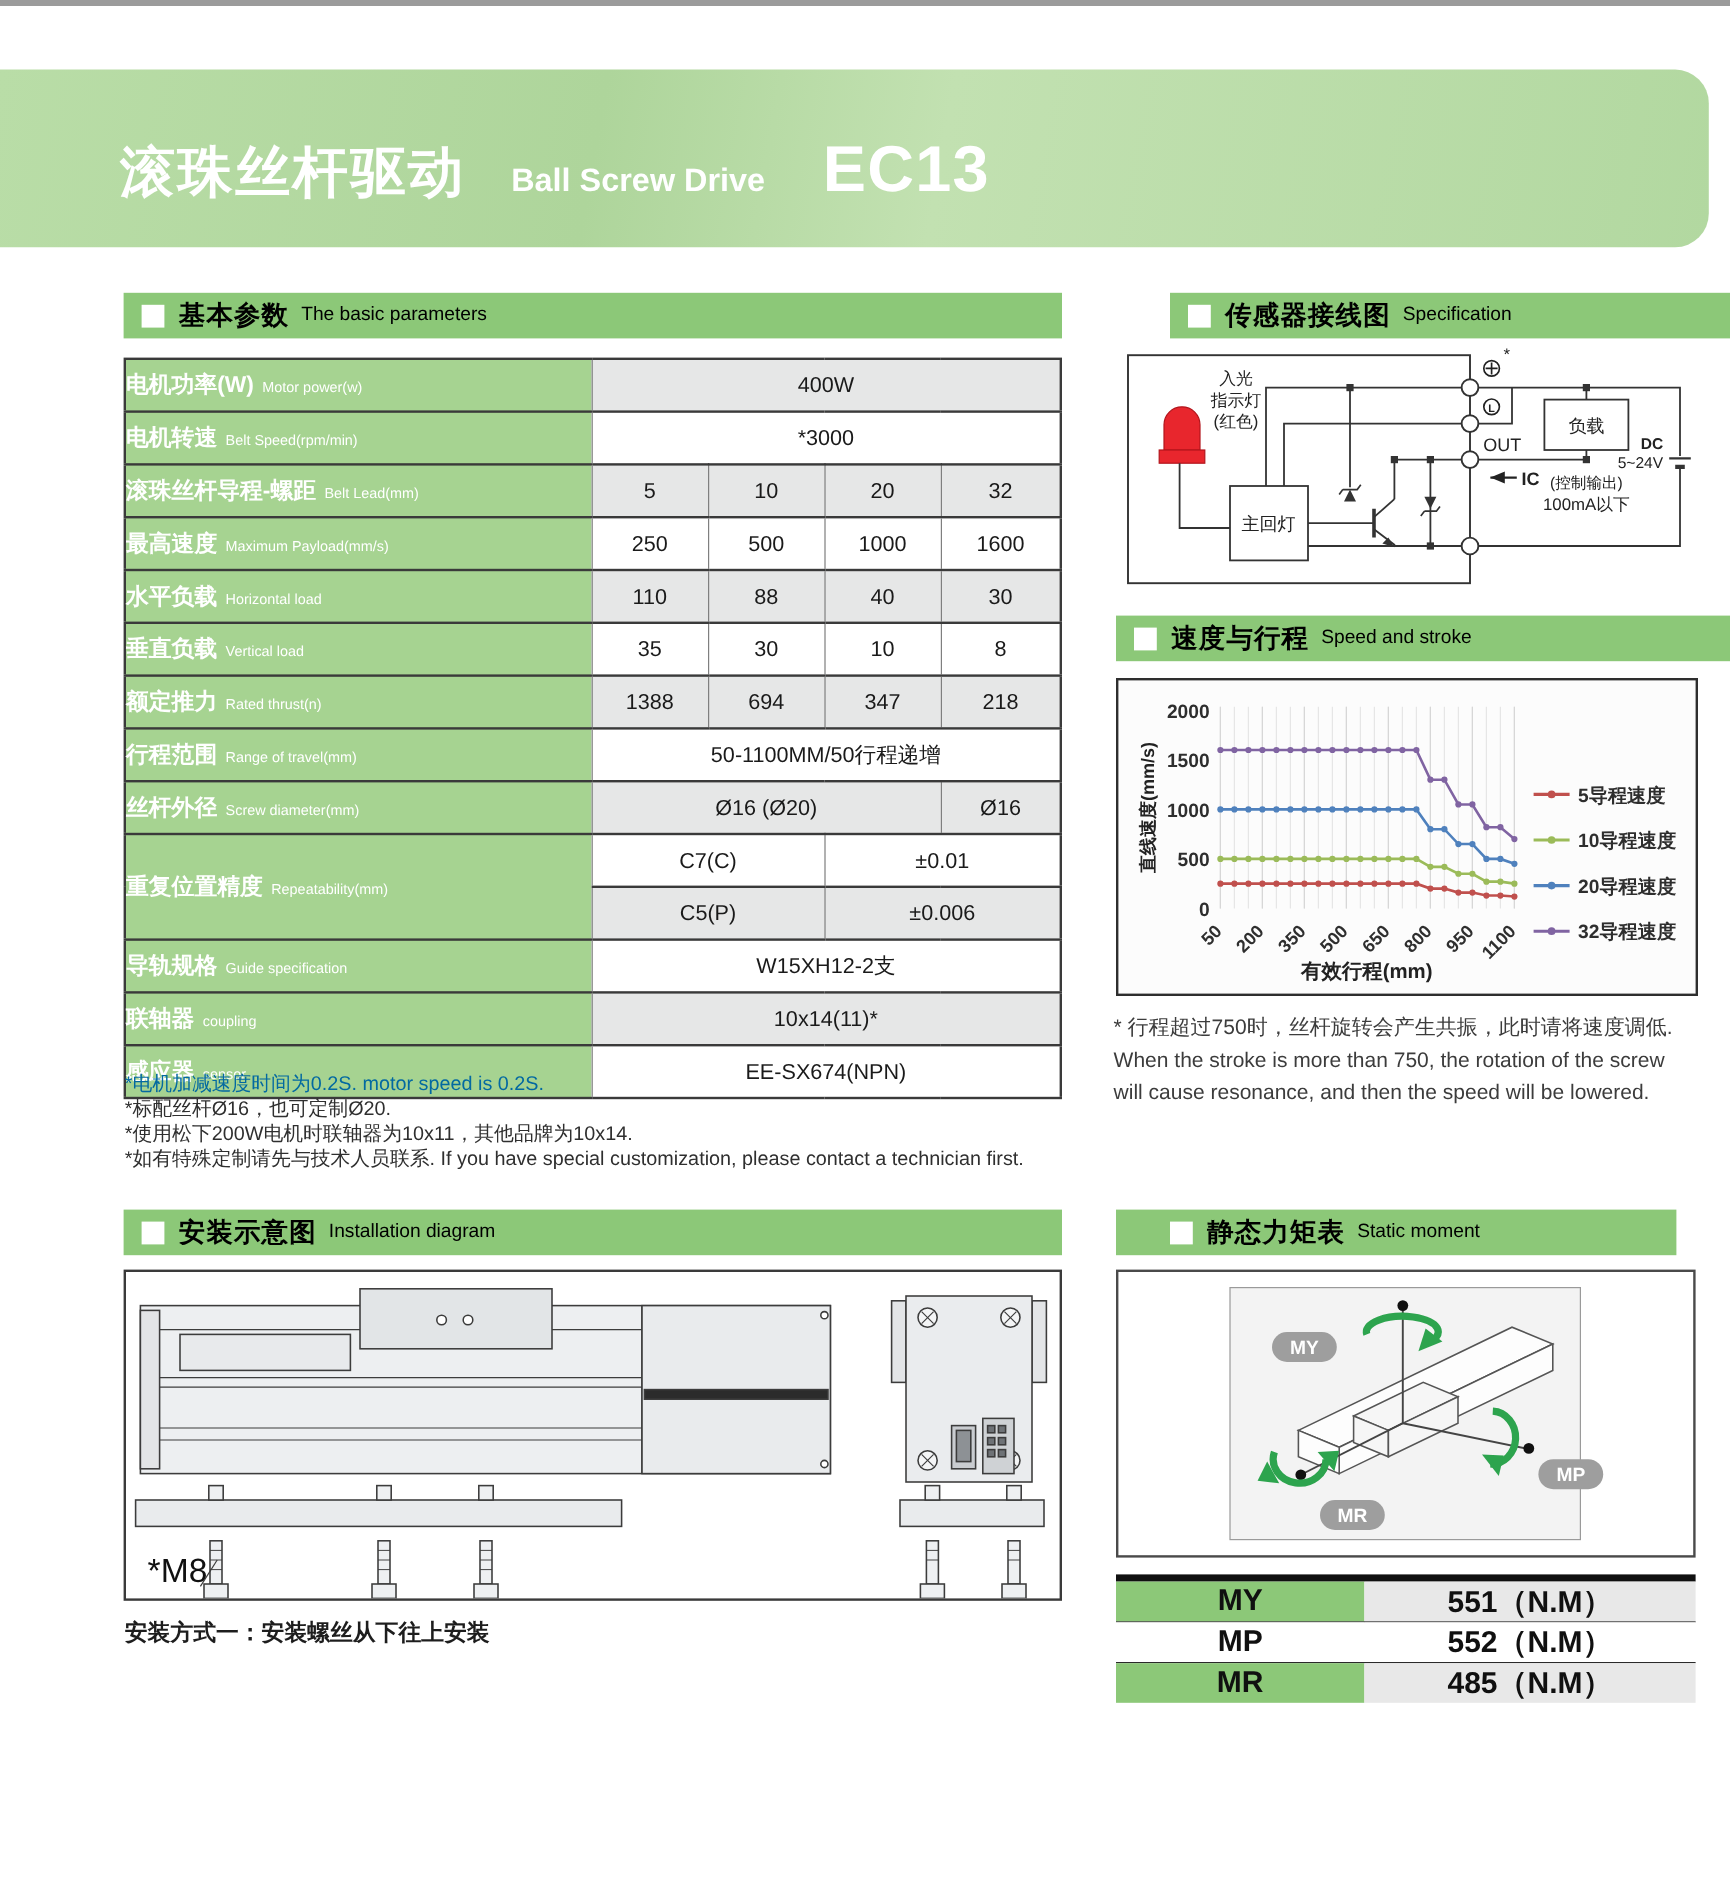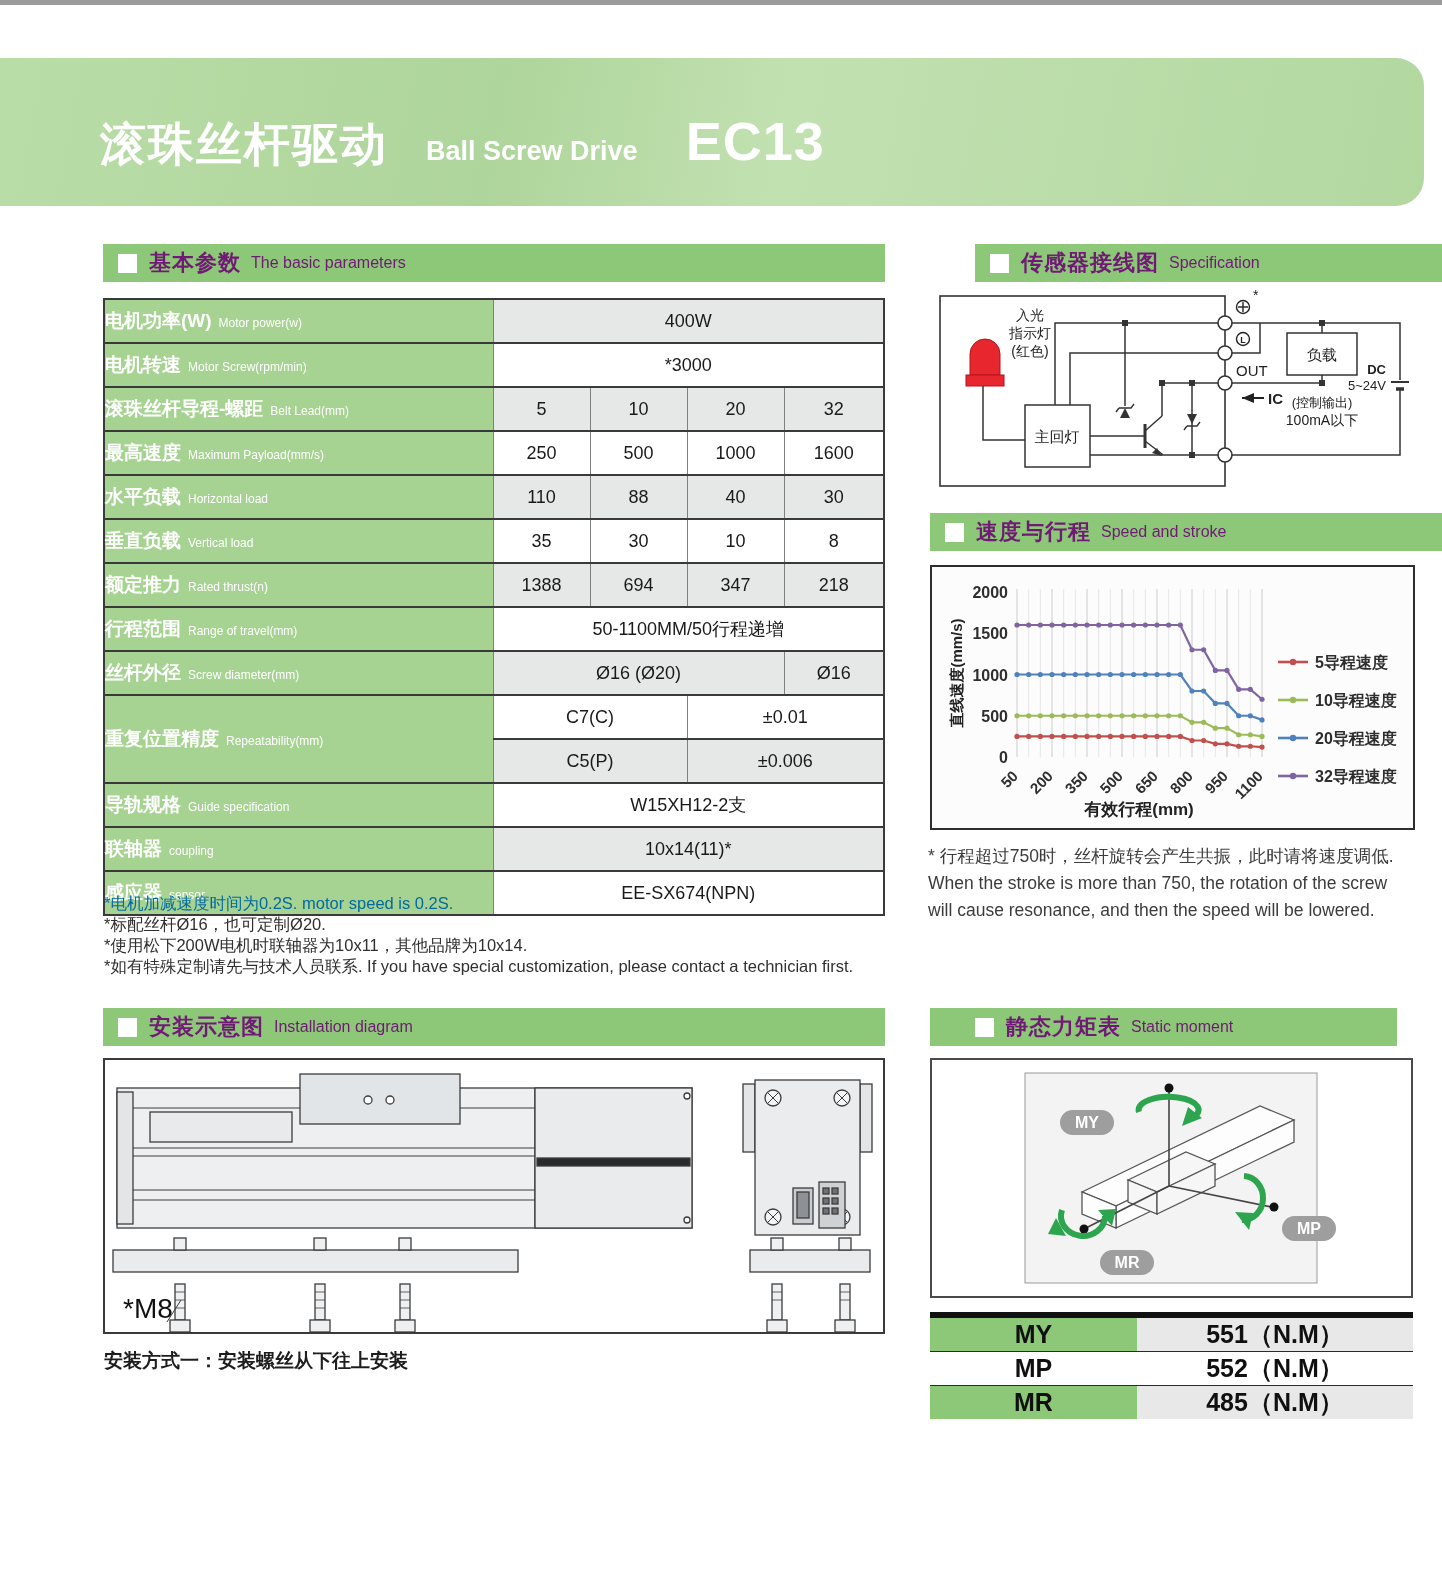--- a/index.html
+++ b/index.html
@@ -9,21 +9,21 @@
   
   .topbar{left:0;top:0;width:1442px;height:5px;background:#9b9b9b;}
   
   .banner{left:0;top:58px;width:1424px;height:148px;border-radius:0 28px 28px 0;
           background:linear-gradient(100deg,#b9dda7 0%,#aed59b 35%,#c2e1b1 55%,#b2d8a0 100%);
           display:flex;align-items:baseline;padding:52px 0 0 100px;box-sizing:border-box;color:#fff;}
   .banner .t-zh{font-size:46px;font-weight:bold;letter-spacing:2px;}
   .banner .t-en{font-size:27px;font-weight:bold;margin-left:38px;}
   .banner .t-model{font-size:54px;font-weight:bold;margin-left:48px;letter-spacing:1px;}
   
-  .sec{height:38px;background:#8cc878;color:#701a75;display:flex;align-items:center;}
+  .sec{height:38px;background:#8cc878;color:#000000;display:flex;align-items:center;}
   .sec .sq{width:19px;height:19px;background:#fff;margin:0 12px 0 15px;flex:none;}
   .sec .zh{font-size:22px;font-weight:bold;letter-spacing:1px;}
   .sec .en{font-size:16px;margin-left:10px;font-weight:normal;}
   
   table.ptable{border-collapse:collapse;width:782px;table-layout:fixed;}
   table.ptable td{border-left:1px solid #7f7f7f;border-right:1px solid #7f7f7f;
           border-top:2px solid #3a3a3a;border-bottom:2px solid #3a3a3a;height:42px;padding:0;}
   table.ptable{border:2px solid #3a3a3a;}
   td.lbl{background:#a6d391;color:#fff;text-align:left;padding-left:16px;}
   td.lbl .zh{font-size:19px;font-weight:bold;}
@@ -77,21 +77,21 @@
       <col style="width:97px">
       <col style="width:97px">
       <col>
     </colgroup>
   <tbody>
       <tr class="g">
         <td class="lbl"><span class="zh">电机功率(W)</span><span class="en">Motor power(w)</span></td>
         <td class="val" colspan="4">400W</td>
       </tr>
   <tr>
-        <td class="lbl"><span class="zh">电机转速</span><span class="en">Motor Screw(rpm/min)</span></td>
+        <td class="lbl"><span class="zh">电机转速</span><span class="en">Belt Speed(rpm/min)</span></td>
         <td class="val" colspan="4">*3000</td>
       </tr>
   <tr class="g">
         <td class="lbl"><span class="zh">滚珠丝杆导程-螺距</span><span class="en">Belt Lead(mm)</span></td>
         <td class="val">5</td>
         <td class="val">10</td>
         <td class="val">20</td>
         <td class="val">32</td>
       </tr>
   <tr>

